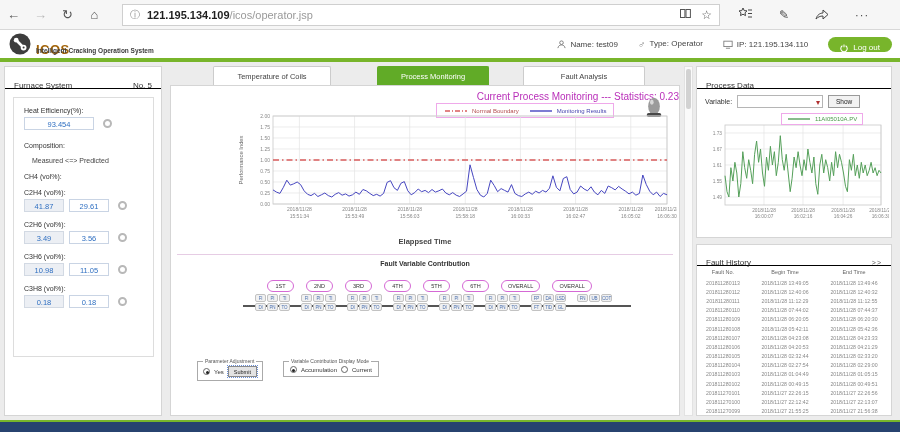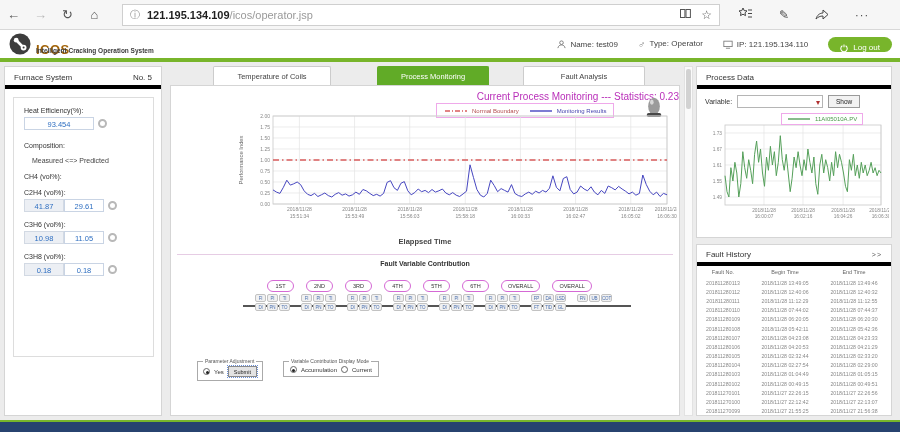--- a/index.html
+++ b/index.html
@@ -22,26 +22,26 @@
 .logo{position:absolute;left:9px;top:3px;width:22px;height:22px}
 .logo-title{position:absolute;left:36px;top:12px;font-size:13px;font-weight:700;color:#a16207;letter-spacing:.5px}
 .logo-sub{position:absolute;left:36px;top:17px;font-size:6.5px;font-weight:700;color:#3a3a3a}
 .hdr-right{position:absolute;right:8px;top:0;height:28px;display:flex;align-items:center;gap:20px;font-size:8px;color:#444}
 .hdr-item{display:flex;gap:4px}
 .male{font-size:10px;color:#777}
 .logout{display:flex;align-items:flex-end;gap:5px;background:#78b52b;color:#fff;border-radius:9px;height:15px;padding:0 12px;font-size:8px;cursor:pointer}
 .greenbar{position:absolute;left:0;top:58px;width:900px;height:4px;background:#78b52b}
 
 .card{position:absolute;background:#fff;border:1px solid #d5d5d5}
-.card-hd{height:22px;line-height:22px;padding:0 9px;border-bottom:4px solid #000000;font-size:8px;color:#333}
+.card-hd{height:22px;line-height:22px;padding:8px 9px;border-bottom:1px solid #000000;font-size:8px;color:#333}
 
 .sb-no{float:right}
 .sb-inner{position:absolute;left:8px;top:30px;width:141px;height:260px;border:1px solid #ddd}
 .sb-lbl{font-size:7px;color:#333;margin:9px 0 3px 10px}
-.sb-row{display:flex;align-items:center;margin-left:10px;}
+.sb-row{display:flex;align-items:center;margin-left:10px;gap:5px}
 .vbox{display:inline-block;height:13px;line-height:13px;text-align:center;color:#2f6fc1;font-size:7.5px}
 .heat-box{width:70px;border:1px solid #c9d4e4;background:#fff}
 .measured{width:40px;border:1px solid #d2d9e3;background:#eceff4}
 .predicted{width:40px;border:1px solid #c9d4e4;background:#fff}
 .gear{width:9px;height:9px;border:2px solid #b8b8b8;border-radius:50%;background:#fff;display:inline-block;margin-left:4px}
 .comp-note{font-size:7px;color:#444;margin:8px 0 0 18px}
 
 .tab{position:absolute;top:66px;height:19px;background:#fff;border:1px solid #ccc;border-bottom:none;border-radius:2px 2px 0 0;display:flex;align-items:center;justify-content:center;font-size:7.5px;color:#444;cursor:pointer}
 .tab.active{background:#61ab27;border-color:#61ab27;color:#fff}
 .panel{position:absolute;left:170px;top:85px;width:510px;height:331px;background:#fff;border:1px solid #d5d5d5}
@@ -181,20 +181,28 @@
       <div class="comp-note">Measured &lt;=&gt; Predicted</div>
       <div>
           <div>
      <div class="sb-lbl">CH4 (vol%):</div>
    </div>
           <div>
      <div class="sb-lbl">C2H4 (vol%):</div>
      <div class="sb-row">
        <span class="vbox measured">41.87</span>
        <span class="vbox predicted">29.61</span>
+       <span class="gear"></span>
+     </div>
+   </div>
+          <div>
+     <div class="sb-lbl">C2H6 (vol%):</div>
+     <div class="sb-row">
+       <span class="vbox measured">3.49</span>
+       <span class="vbox predicted">3.56</span>
        <span class="gear"></span>
      </div>
    </div>
           <div>
      <div class="sb-lbl">C3H6 (vol%):</div>
      <div class="sb-row">
        <span class="vbox measured">10.98</span>
        <span class="vbox predicted">11.05</span>
        <span class="gear"></span>
      </div>

